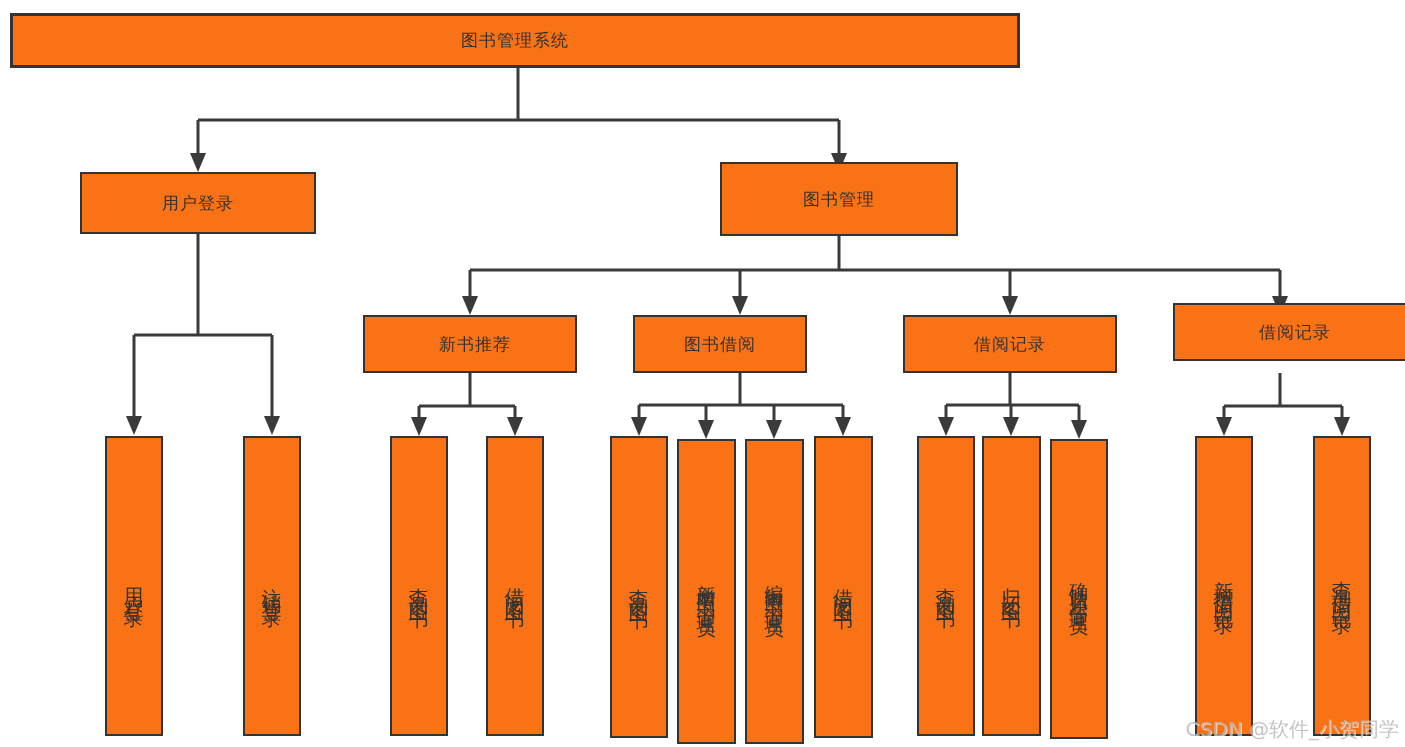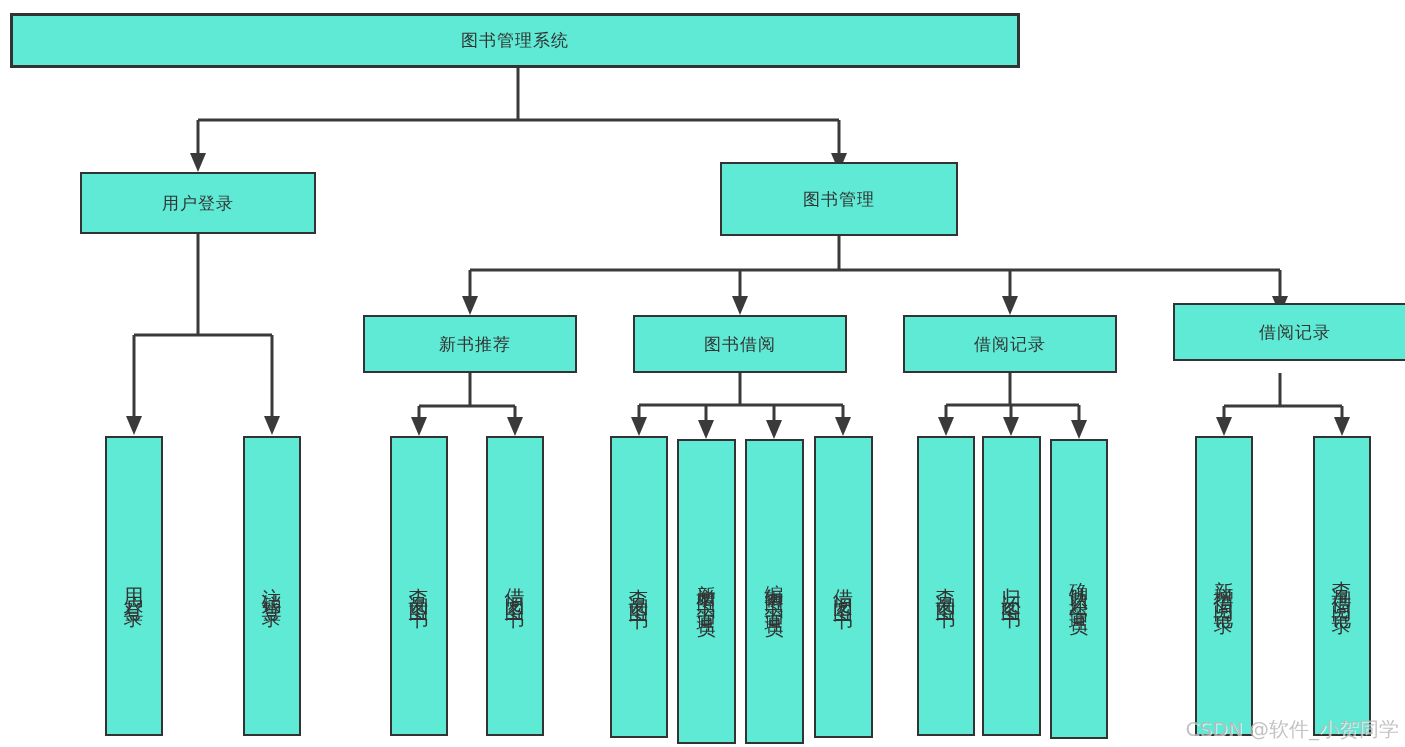--- a/index.html
+++ b/index.html
@@ -27,21 +27,21 @@
   }
   .connectors path, .connectors line {
     stroke: var(--line);
     stroke-width: 3;
     fill: none;
   }
   .connectors polygon { fill: var(--line); stroke: none; }
   .node {
     position: absolute;
     box-sizing: border-box;
-    background: #5eead4;
+    background: #f97316;
     border: 2px solid var(--border);
     color: var(--text);
     display: flex;
     align-items: center;
     justify-content: center;
     z-index: 2;
   }
   .node.root {
     border-width: 3px;
     font-size: 18px;
@@ -124,21 +124,21 @@
       <polygon points="1334,417 1350,417 1342,436"></polygon>
     </g>
   </svg>
 
   <div class="node root h" style="left:10px; top:13px; width:1010px; height:55px;">图书管理系统</div>
 
   <div class="node h" style="left:80px; top:172px; width:236px; height:62px;">用户登录</div>
   <div class="node h" style="left:720px; top:162px; width:238px; height:74px;">图书管理</div>
 
   <div class="node h" style="left:363px; top:315px; width:214px; height:58px;padding-left:10px;">新书推荐</div>
-  <div class="node h" style="left:633px; top:315px; width:214px; height:58px;">图书借阅</div>
+  <div class="node h" style="left:633px; top:315px; width:174px; height:58px;">图书借阅</div>
   <div class="node h" style="left:903px; top:315px; width:214px; height:58px;">借阅记录</div>
   <div class="node h" style="left:1173px; top:303px; width:244px; height:58px;">借阅记录</div>
 
   <div class="node v" style="left:105px; top:436px; width:58px; height:300px;">用户登录</div>
   <div class="node v" style="left:243px; top:436px; width:58px; height:300px;">注销登录</div>
 
   <div class="node v" style="left:390px; top:436px; width:58px; height:300px;">查询图书</div>
   <div class="node v" style="left:486px; top:436px; width:58px; height:300px;">借阅图书</div>
 
   <div class="node v" style="left:610px; top:436px; width:58px; height:302px;">查询图书</div>

